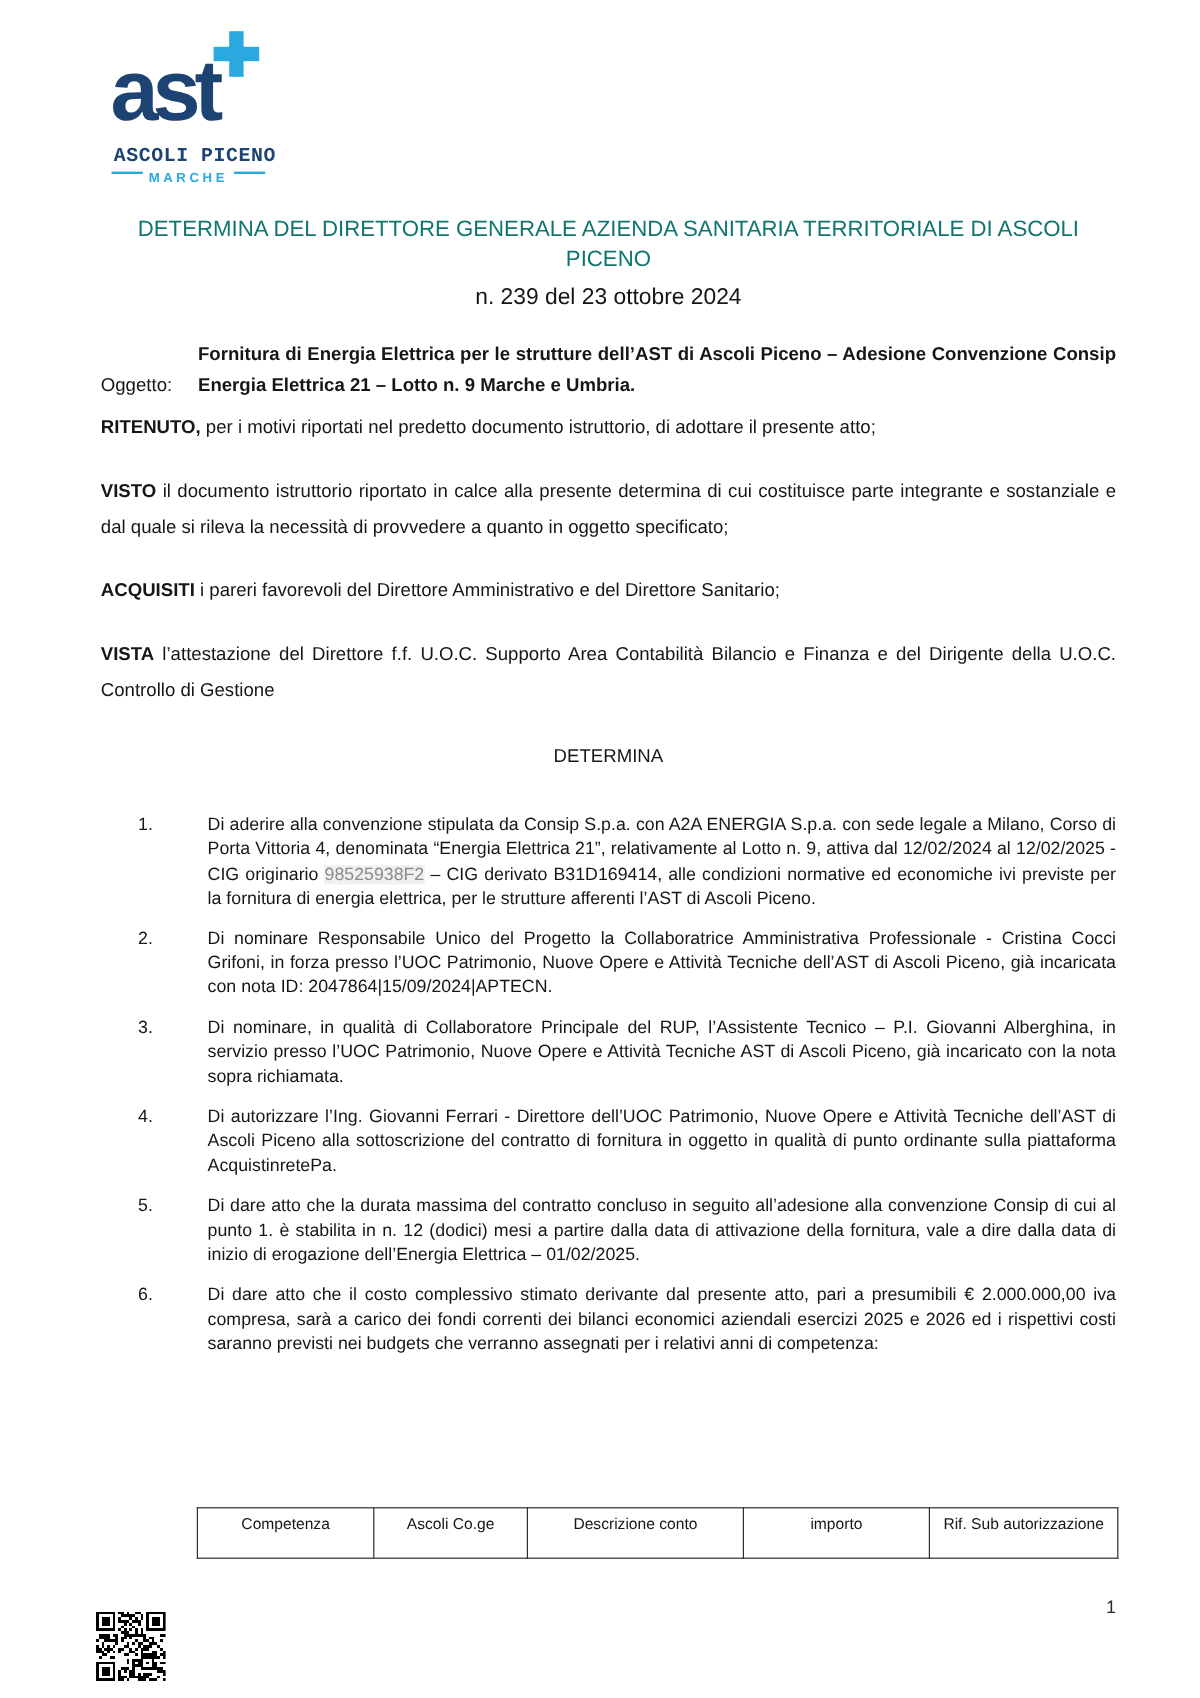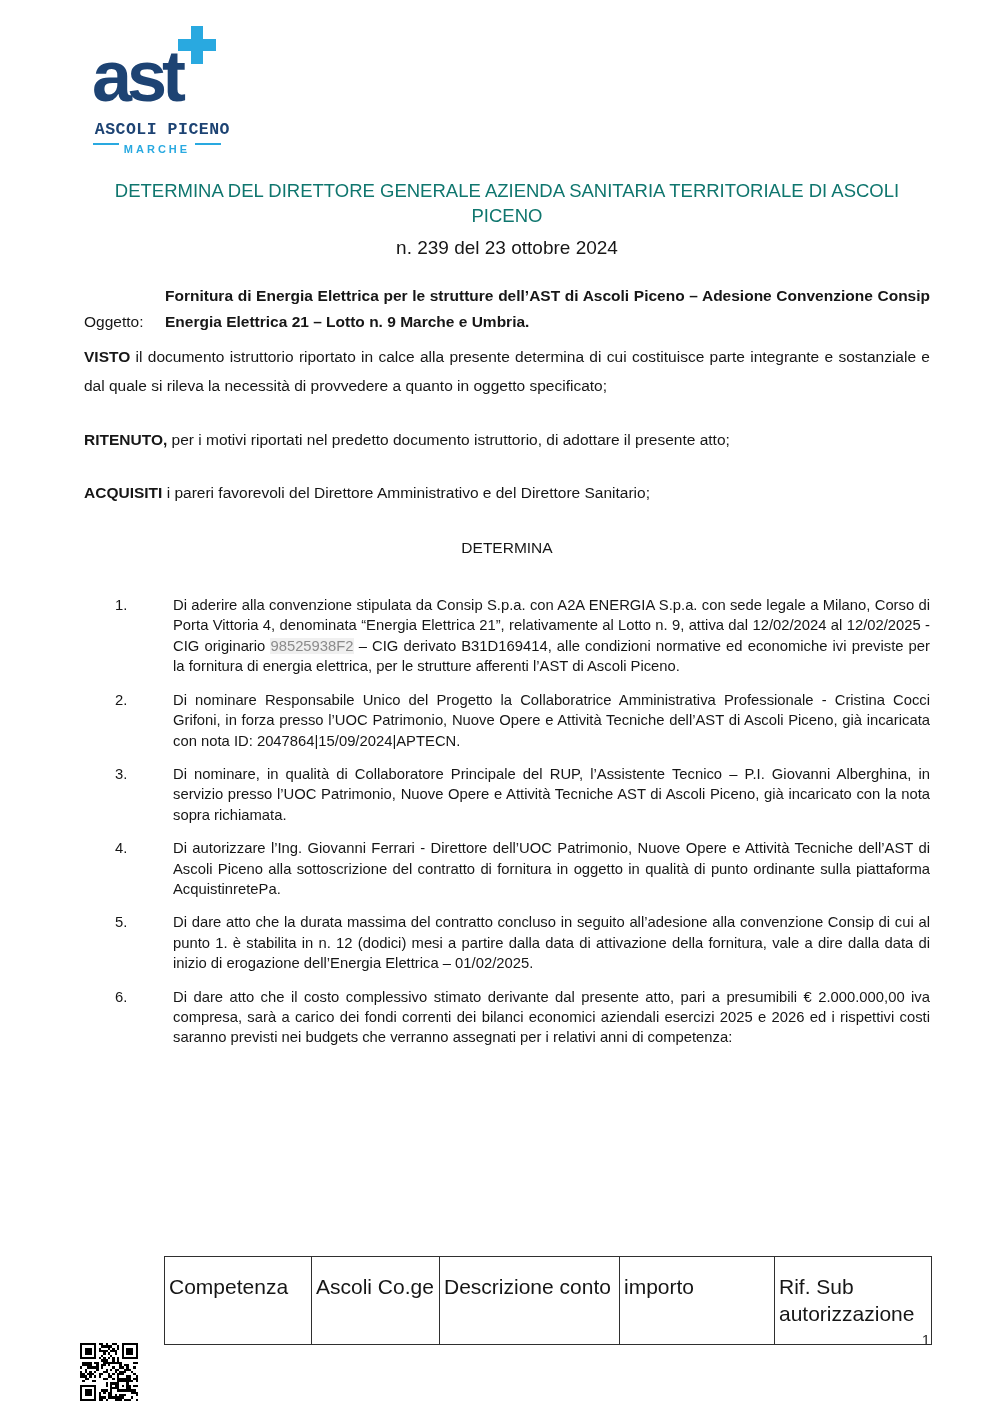--- a/index.html
+++ b/index.html
@@ -56,22 +56,22 @@
   .item-number { flex:0 0 30px; }
   .item-text { flex:1; text-align:justify;margin-left:28px; }
   .hl { background:var(--hlbg); color:var(--hlfg); }
 
   
   table.cost-table {
     position:absolute; left:164px; top:1216px; width:767px;
     border-collapse:collapse; table-layout:fixed;
   }
   table.cost-table th {
-    border:1.5px solid #2f2f2f; font-weight:normal; font-size:21px;
-    text-align:left; vertical-align:top; padding:16px 4px; height:42px; line-height:1.3;
+    border:1.5px solid #2f2f2f; font-weight:normal; font-size:13px;
+    text-align:center; vertical-align:top; padding:5px 4px; height:42px; line-height:1.3;
   }
 
   
   .qr { position:absolute; left:80px; top:1303px; width:58px; height:58px; }
   .qr svg { width:100%; height:100%; display:block; }
   .page-number { position:absolute; top:1291px; right:70px; font-size:15px; color:#2b2b2b; }
 </style>
 </head>
 <body>
 
@@ -93,23 +93,24 @@
   <h1 class="doc-title">DETERMINA DEL DIRETTORE GENERALE AZIENDA SANITARIA TERRITORIALE DI ASCOLI PICENO</h1>
 
   <div class="doc-number">n. 239 del 23 ottobre 2024</div>
 
   <div class="subject">
     <span class="subject-label">Oggetto:</span>
     <span class="subject-text">Fornitura di Energia Elettrica per le strutture dell’AST di Ascoli Piceno – Adesione Convenzione Consip Energia Elettrica 21 – Lotto n. 9 Marche e Umbria.</span>
   </div>
 
   <section class="recitals">
+      <p><strong>RITENUTO,</strong><span> per i motivi riportati nel predetto documento istruttorio, di adottare il presente atto;</span></p>
       <p><strong>VISTO</strong><span> il documento istruttorio riportato in calce alla presente determina di cui costituisce parte integrante e sostanziale e dal quale si rileva la necessità di provvedere a quanto in oggetto specificato;</span></p>
-      <p><strong>RITENUTO,</strong><span> per i motivi riportati nel predetto documento istruttorio, di adottare il presente atto;</span></p>
       <p><strong>ACQUISITI</strong><span> i pareri favorevoli del Direttore Amministrativo e del Direttore Sanitario;</span></p>
+      <p><strong>VISTA</strong><span> l’attestazione del Direttore f.f. U.O.C. Supporto Area Contabilità Bilancio e Finanza e del Dirigente della U.O.C. Controllo di Gestione</span></p>
     </section>
 
   <div class="determina">DETERMINA</div>
 
   <section class="items">
       <div class="item">
         <div class="item-number">1.</div>
         <div class="item-text"><span>Di aderire alla convenzione stipulata da Consip S.p.a. con A2A ENERGIA S.p.a. con sede legale a Milano, Corso di Porta Vittoria 4, denominata “Energia Elettrica 21”, relativamente al Lotto n. 9, attiva dal 12/02/2024 al 12/02/2025 - CIG originario </span><span class="hl">98525938F2</span><span> – CIG derivato B31D169414, alle condizioni normative ed economiche ivi previste per la fornitura di energia elettrica, per le strutture afferenti l’AST di Ascoli Piceno.</span></div>
       </div>
       <div class="item">

